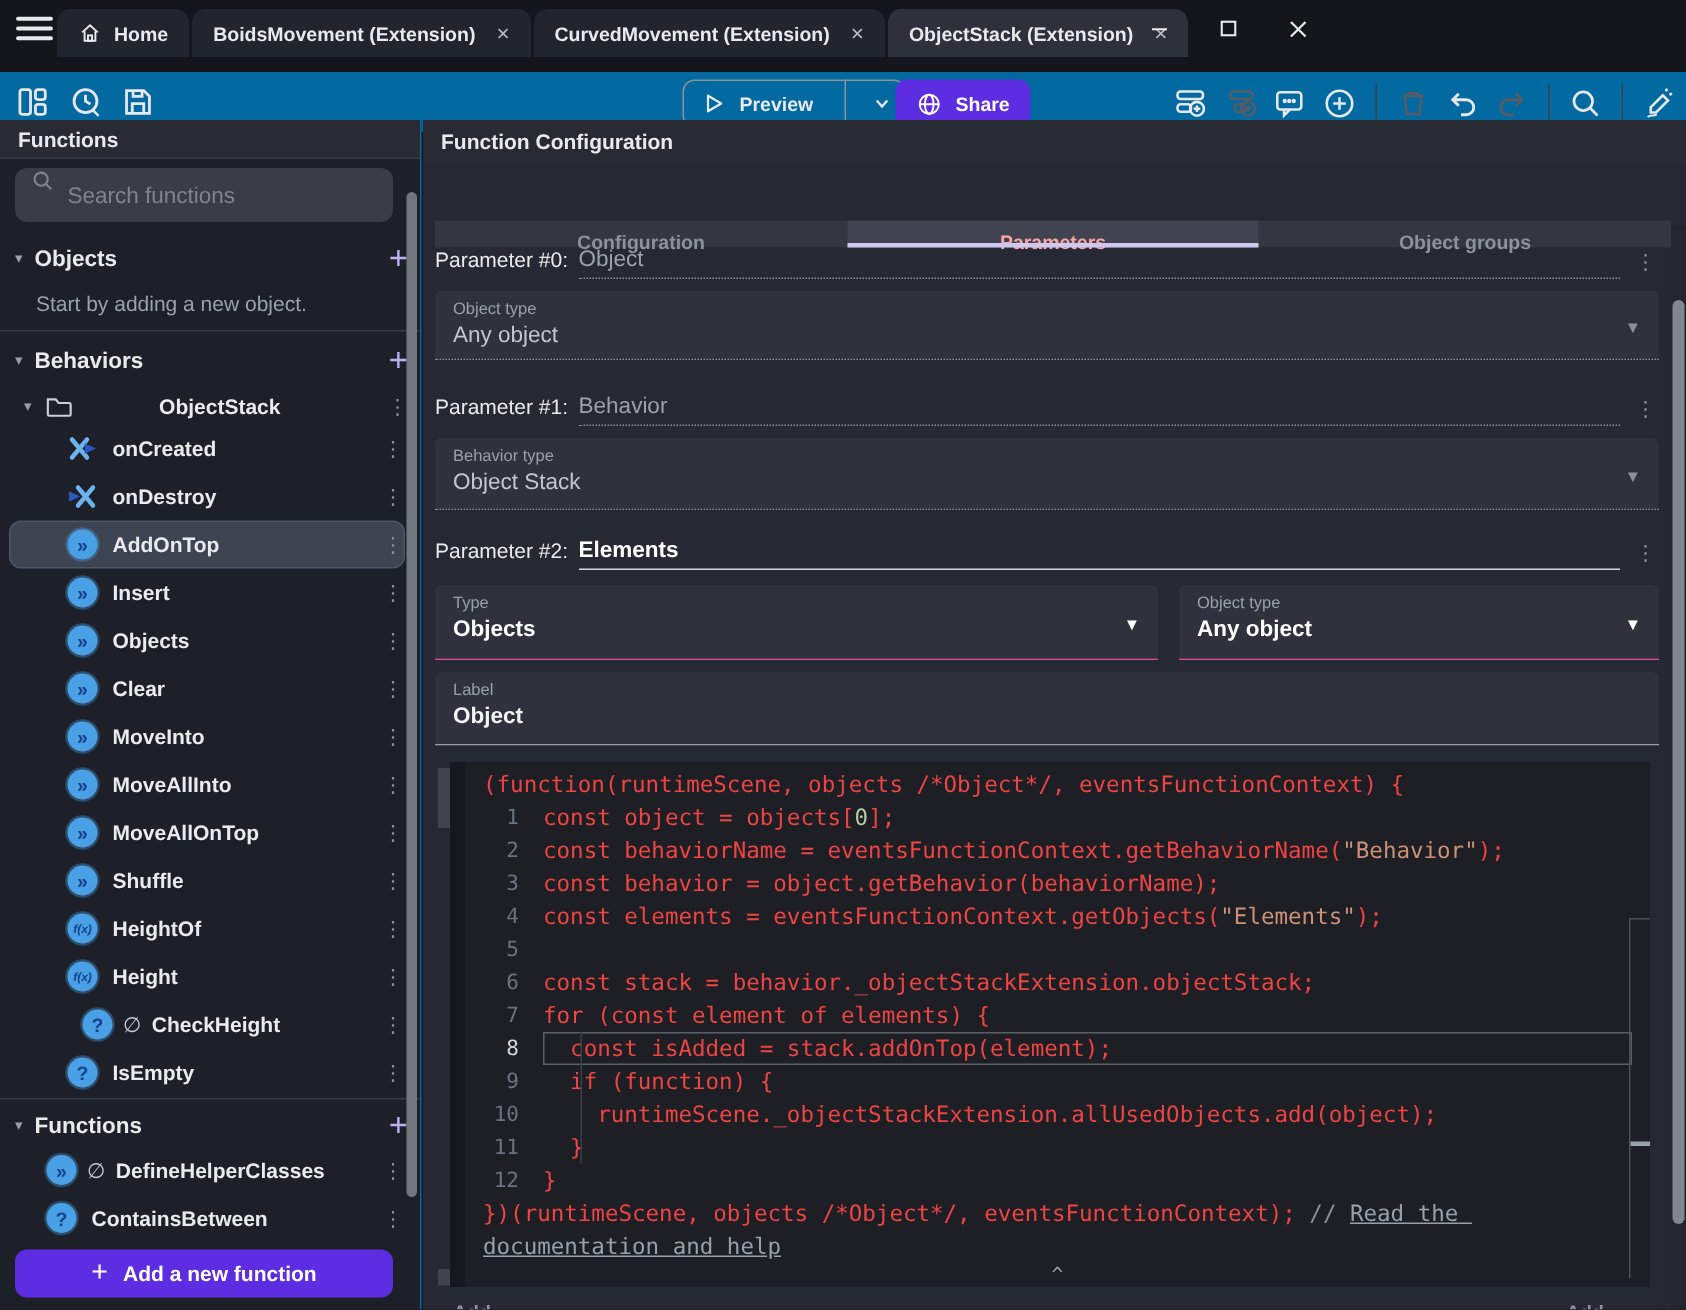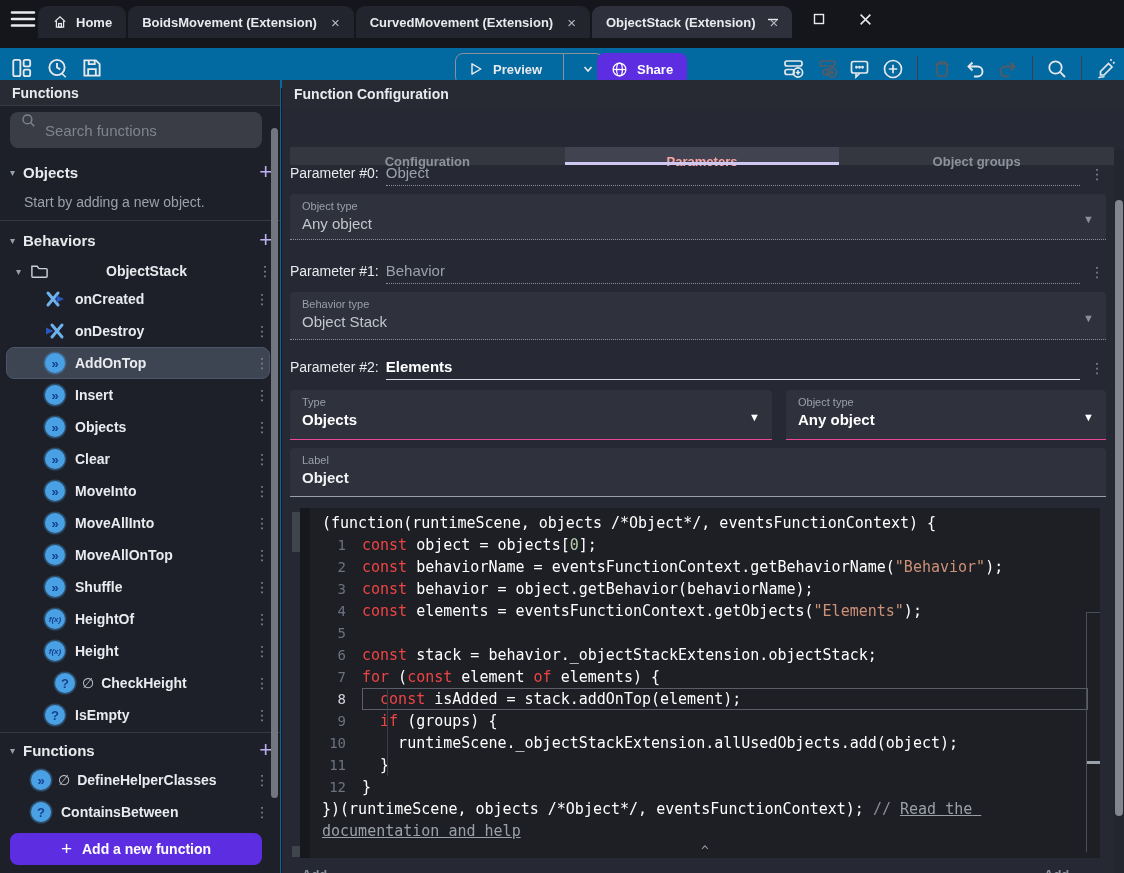--- a/index.html
+++ b/index.html
@@ -111,21 +111,21 @@
   .editor { position:absolute; left:28px; top:428px; width:790px; height:350px; background:#1d1f24;
     font-family:"DejaVu Sans Mono", monospace; font-size:15px; line-height:22px; color:#c9cdd3;
     padding:4px 12px 0; overflow:hidden; }
   .code-row { display:flex; }
   .ln { width:40px; text-align:right; padding-right:16px; color:#6b7280; flex:none; font-size:14px; }
   .ctext { flex:1; white-space:pre; }
   .code-row.cur .ctext { box-shadow:inset 0 0 0 1px #5a5e67; }
   .code-row.cur .ln { color:#d2d6dc; }
   .code-free { white-space:pre-wrap; word-break:break-word; }
   .c-k { color:#ef4444; } .c-s { color:#cd9178; } .c-num { color:#b5cea8; }
-  .c-d { color:#ffffff; } .c-c { color:#8a9098; }
+  .c-d { color:#ef4444; } .c-c { color:#8a9098; }
   .c-l { color:#9aa0a8; text-decoration:underline; }
   .code-caret { text-align:center; color:#9aa0a8; font-size:13px; line-height:18px; }
   .guide { position:absolute; width:1px; background:#3a3e46; }
   .ruler-v { position:absolute; left:776px; top:104px; width:1px; height:240px; background:#4b4f57; }
   .ruler-h { position:absolute; left:776px; top:104px; width:14px; height:1px; background:#4b4f57; }
   .ruler-dash { position:absolute; left:777px; top:253px; width:13px; height:3px; background:#99a1ab; }
 
   .bstrip { position:absolute; left:0; right:18px; top:778px; height:15px; overflow:hidden;
     background:#262933; }
   .badd { position:absolute; top:9px; color:#8d939d; font-size:13px; font-weight:700; }
@@ -498,21 +498,21 @@
           <div class="code-row">
             <span class="ln">7</span>
             <div class="ctext"><span class="c-k">for</span><span class="c-d"> (</span><span class="c-k">const</span><span class="c-d"> element </span><span class="c-k">of</span><span class="c-d"> elements) {</span></div>
           </div>
           <div class="code-row cur">
             <span class="ln">8</span>
             <div class="ctext"><span class="c-d">  </span><span class="c-k">const</span><span class="c-d"> isAdded = stack.addOnTop(element);</span></div>
           </div>
           <div class="code-row">
             <span class="ln">9</span>
-            <div class="ctext"><span class="c-d">  </span><span class="c-k">if</span><span class="c-d"> (groups) {</span></div>
+            <div class="ctext"><span class="c-d">  </span><span class="c-k">if</span><span class="c-d"> (function) {</span></div>
           </div>
           <div class="code-row">
             <span class="ln">10</span>
             <div class="ctext"><span class="c-d">    runtimeScene._objectStackExtension.allUsedObjects.add(object);</span></div>
           </div>
           <div class="code-row">
             <span class="ln">11</span>
             <div class="ctext"><span class="c-d">  }</span></div>
           </div>
           <div class="code-row">

